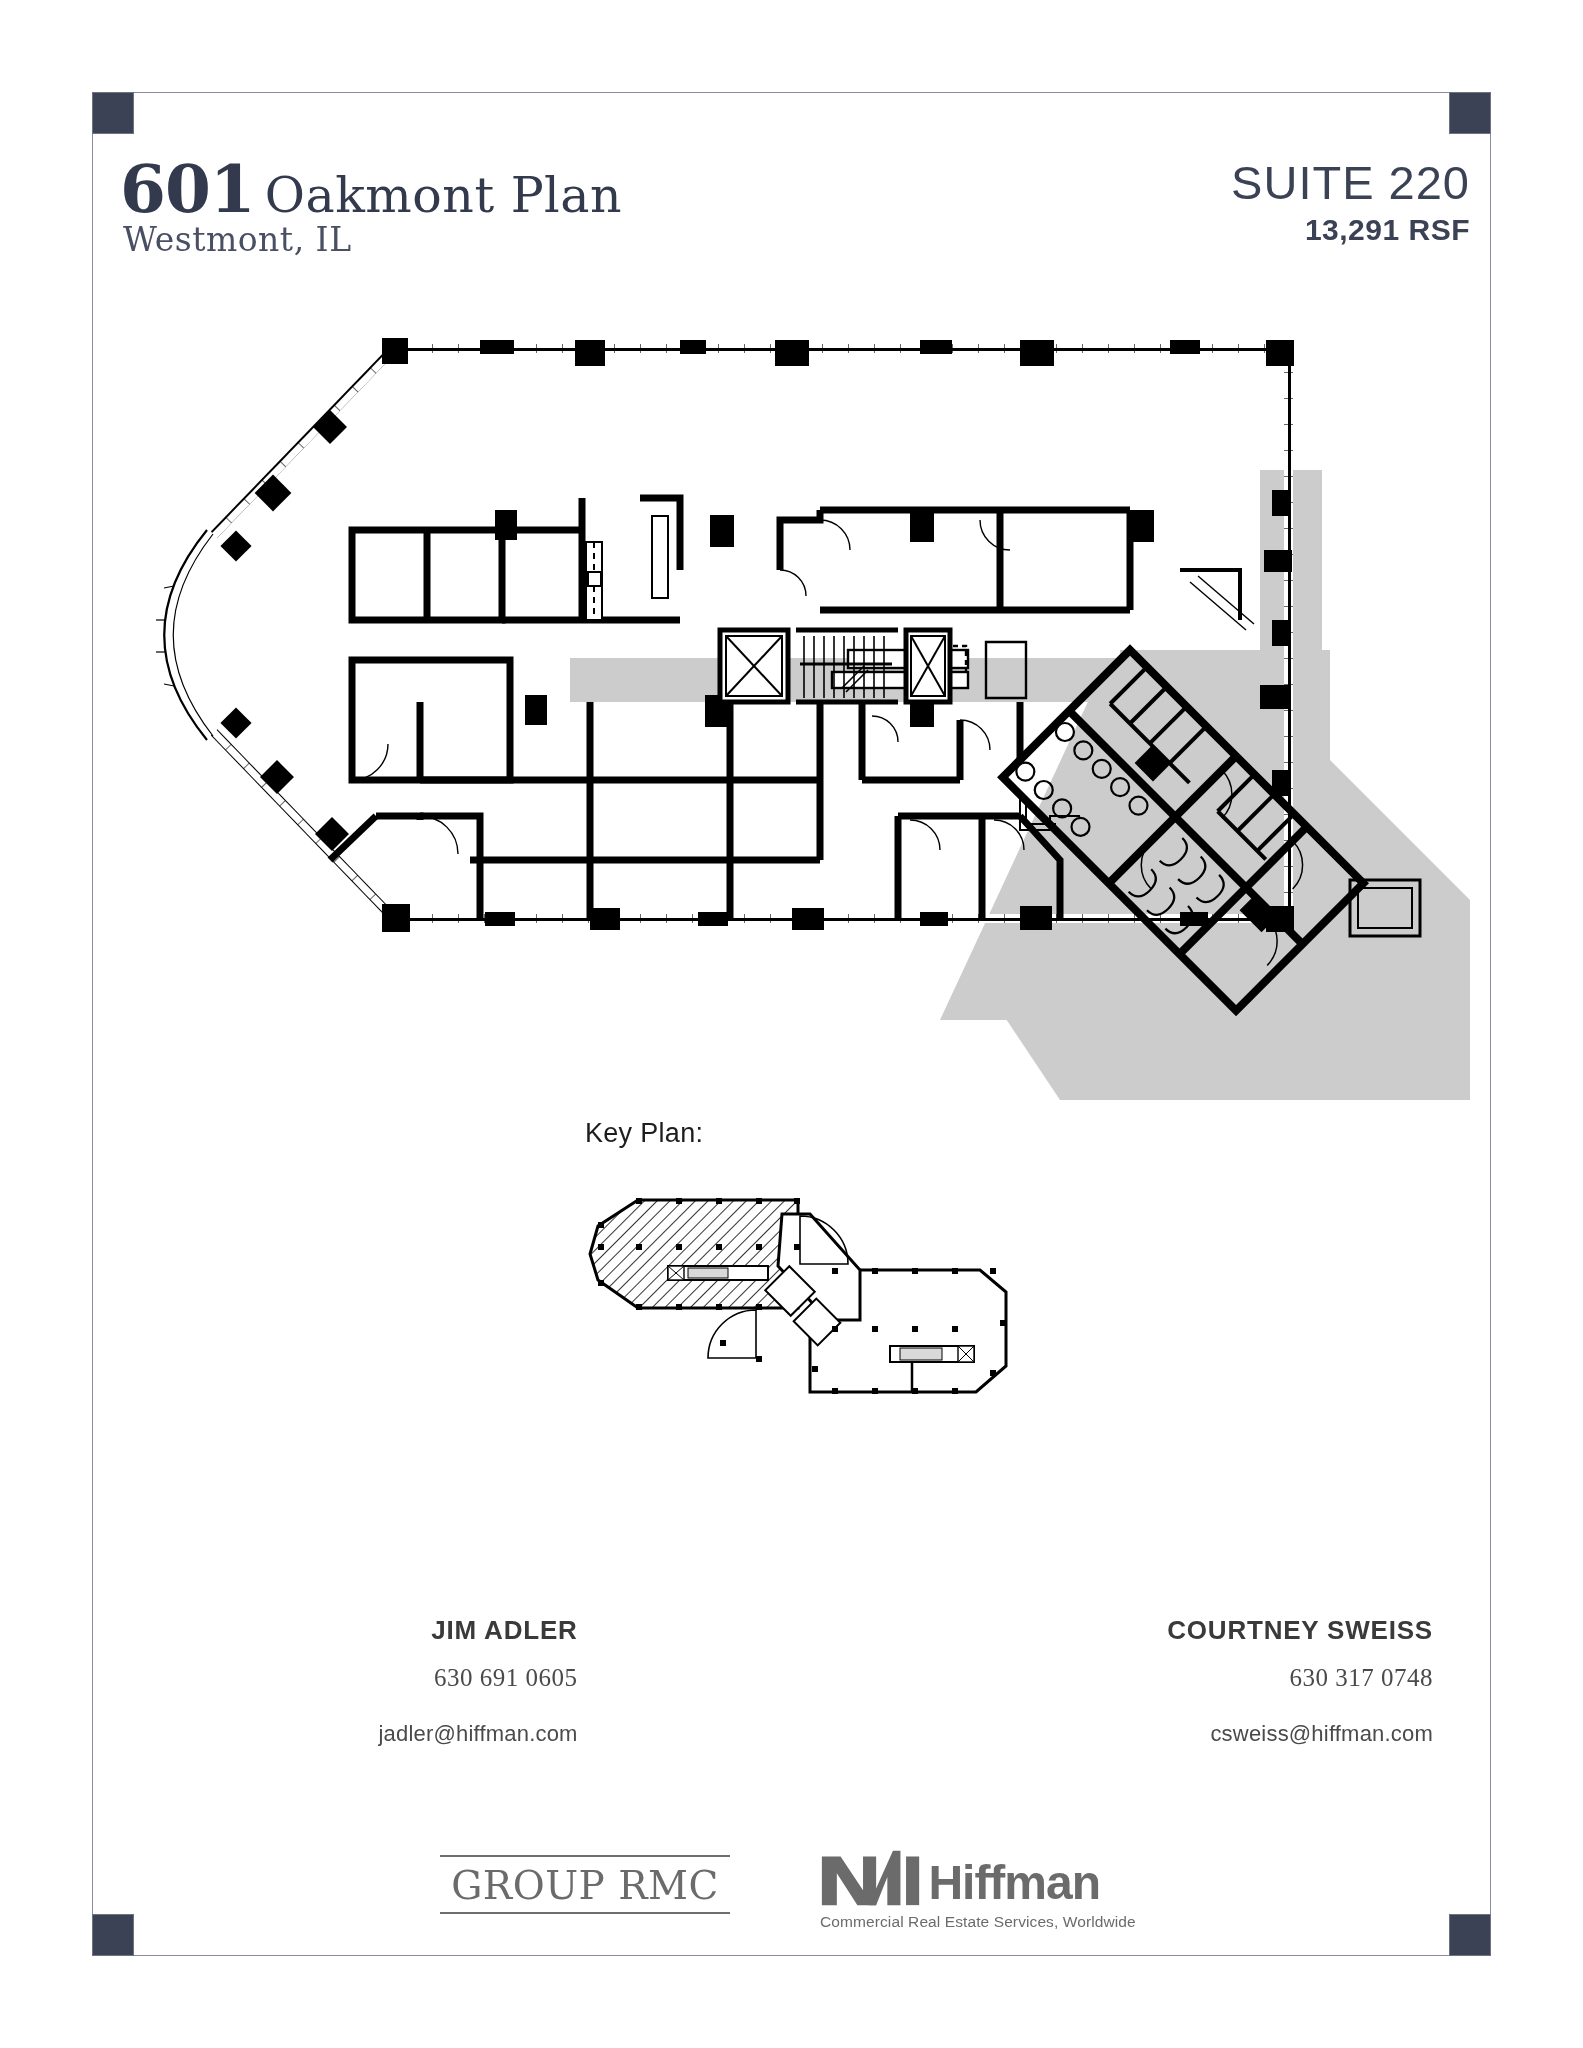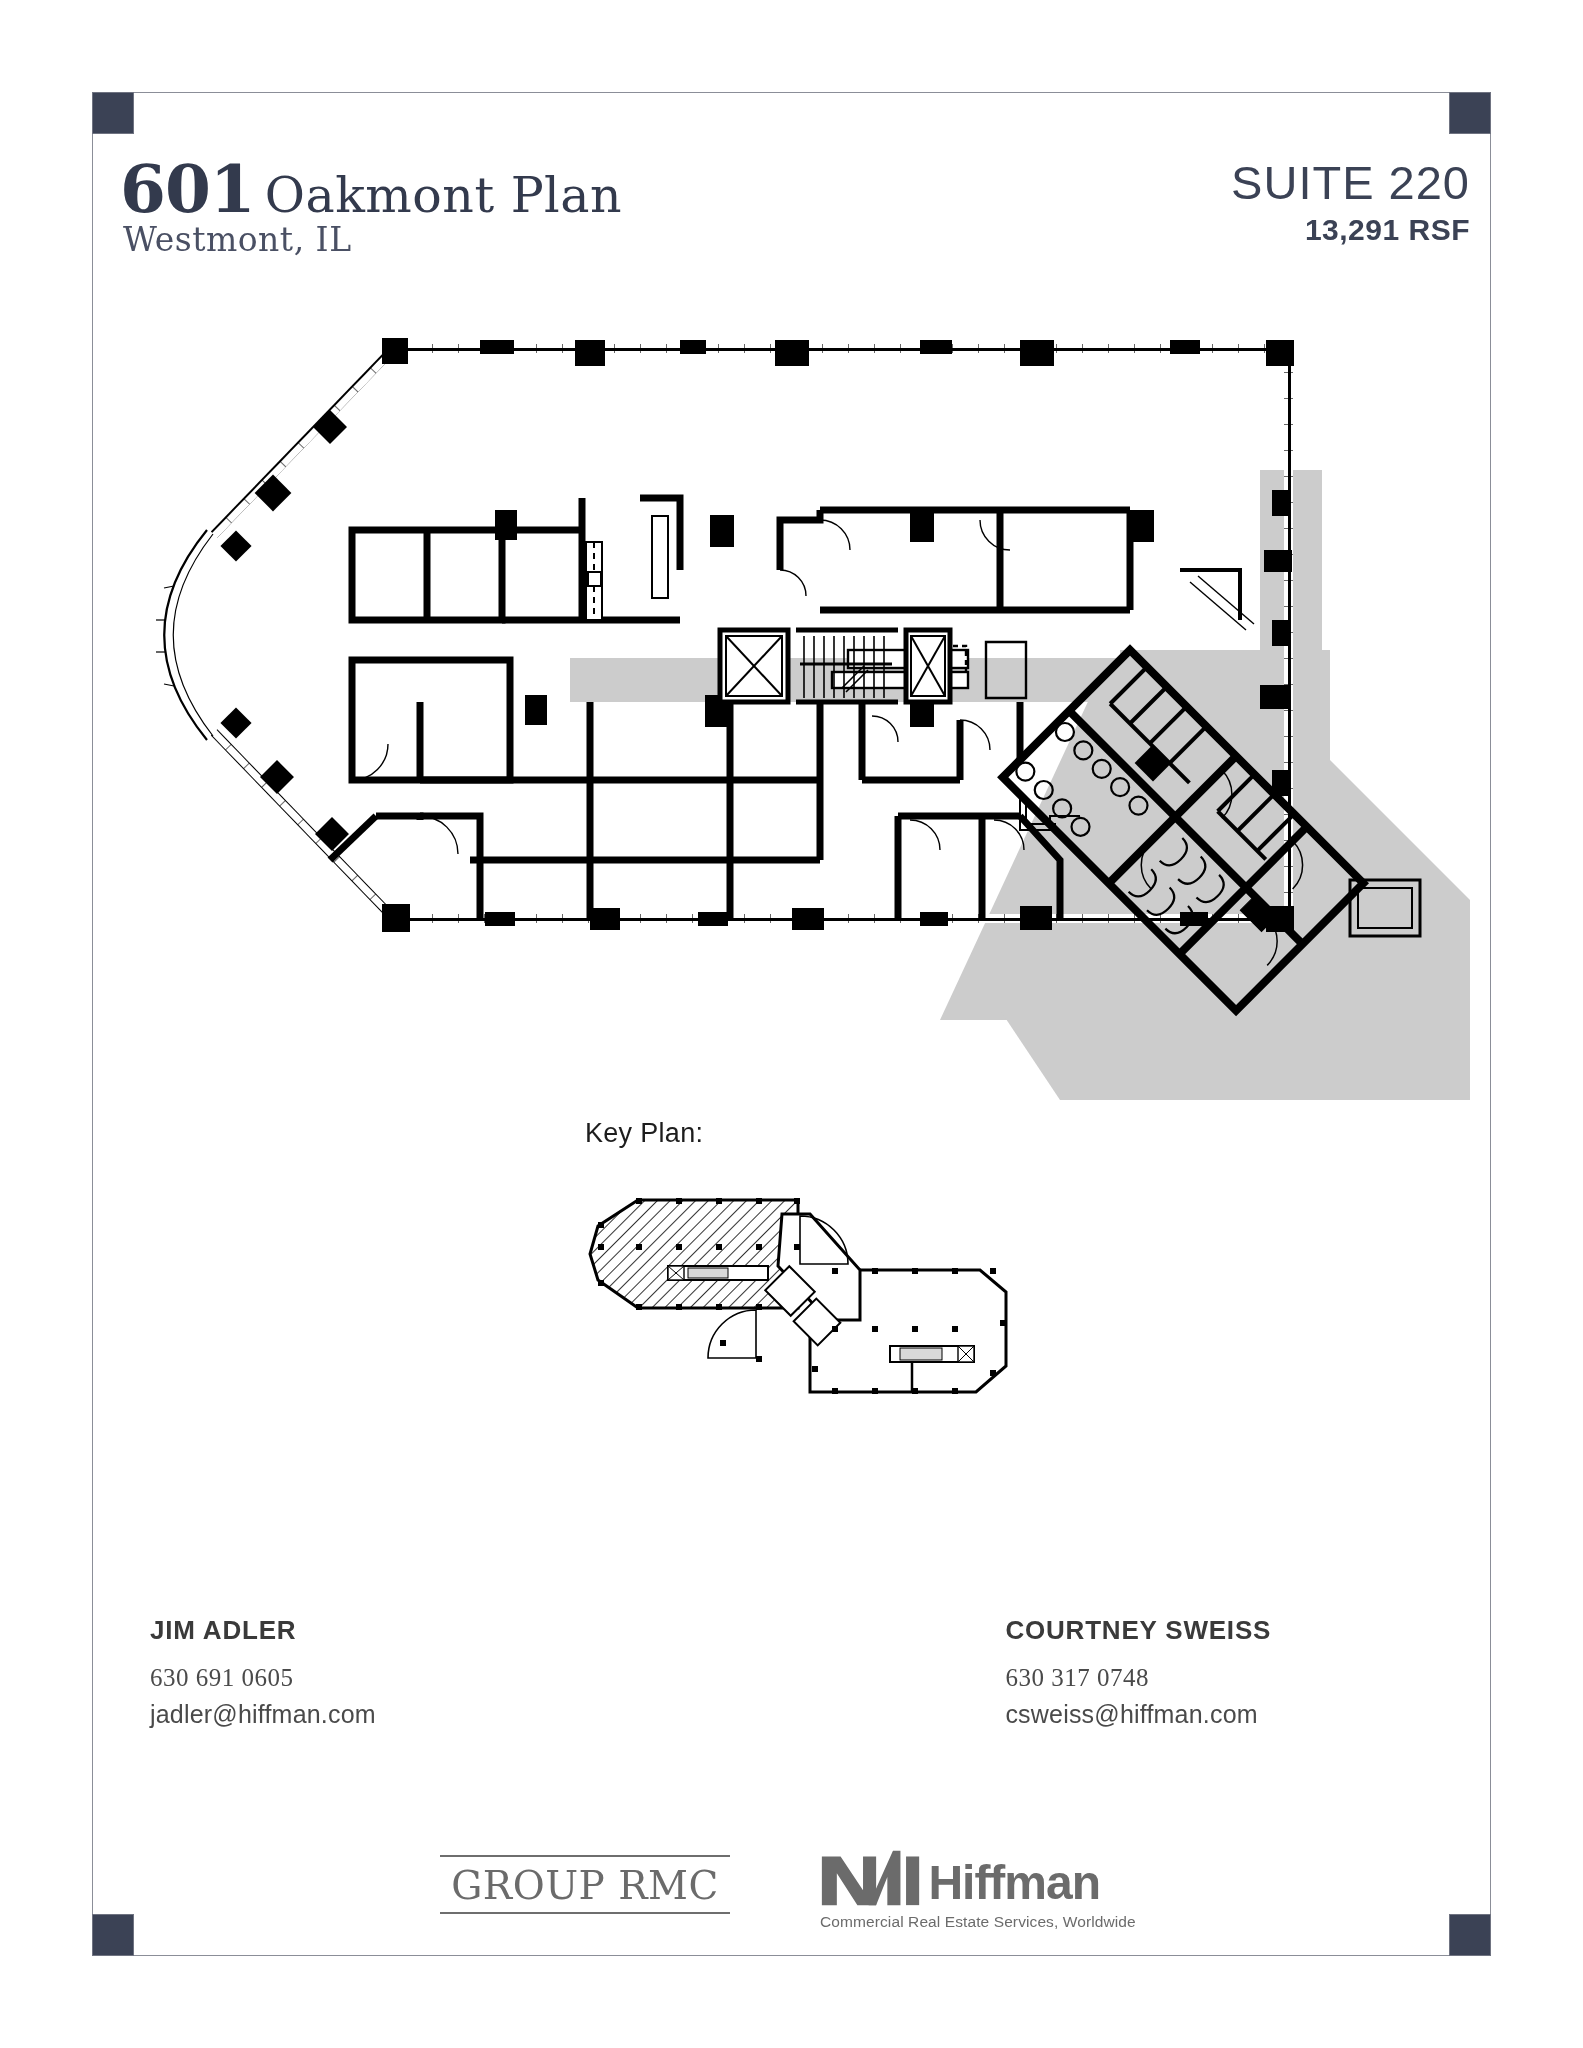--- a/index.html
+++ b/index.html
@@ -67,32 +67,32 @@
   
   .contact-title{
     position:absolute;left:0;right:0;top:1487px;text-align:center;
     font-family:"DejaVu Serif", serif;font-weight:400;font-size:56px;
     color:#333a4d;letter-spacing:1px;
   }
   .contacts{
     position:absolute;left:150px;top:1615px;width:1283px;
     display:flex;justify-content:space-between;
   }
-  .ccol{width:33.33%;text-align:left;color:#3f3f3f;}
+  .ccol{width:33.33%;text-align:right;color:#3f3f3f;}
   .cname{
     font-family:"Liberation Sans", sans-serif;font-weight:700;
     font-size:26px;letter-spacing:0.8px;color:#3a3a3a;
   }
   .cphone{
     font-family:Liberation Serif, serif;font-weight:400;
     font-size:25px;color:#4a4a4a;margin-top:18px;letter-spacing:0.5px;
   }
   .cmail{
     font-family:"Liberation Sans", sans-serif;font-weight:400;
-    font-size:25px;color:#4a4a4a;margin-top:8px;letter-spacing:0.2px;
+    font-size:22px;color:#4a4a4a;margin-top:29px;letter-spacing:0.2px;
   }
 
   
   .logos{position:absolute;left:0;right:0;top:1845px;height:110px;}
   .rmc{
     position:absolute;left:440px;top:10px;width:290px;text-align:center;
   }
   .rmc .bar{height:2px;background:#6e6e6e;width:100%;}
   .rmc .txt{
     font-family:"DejaVu Serif", serif;font-size:39px;color:#6b6b6b;

